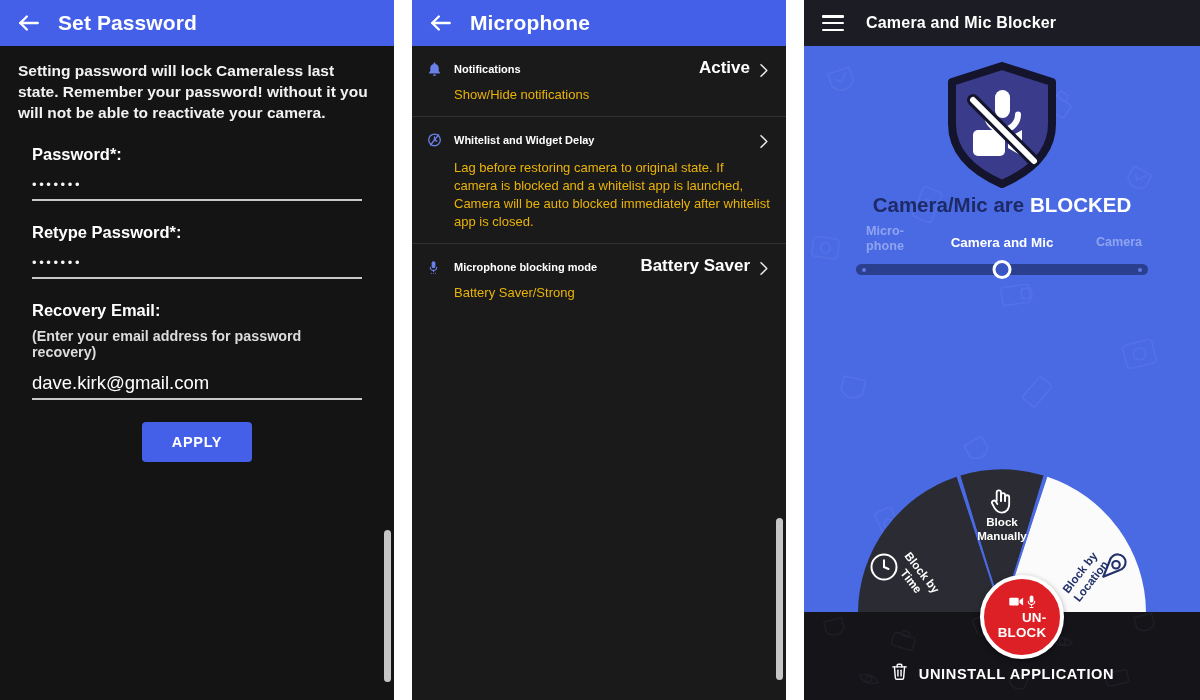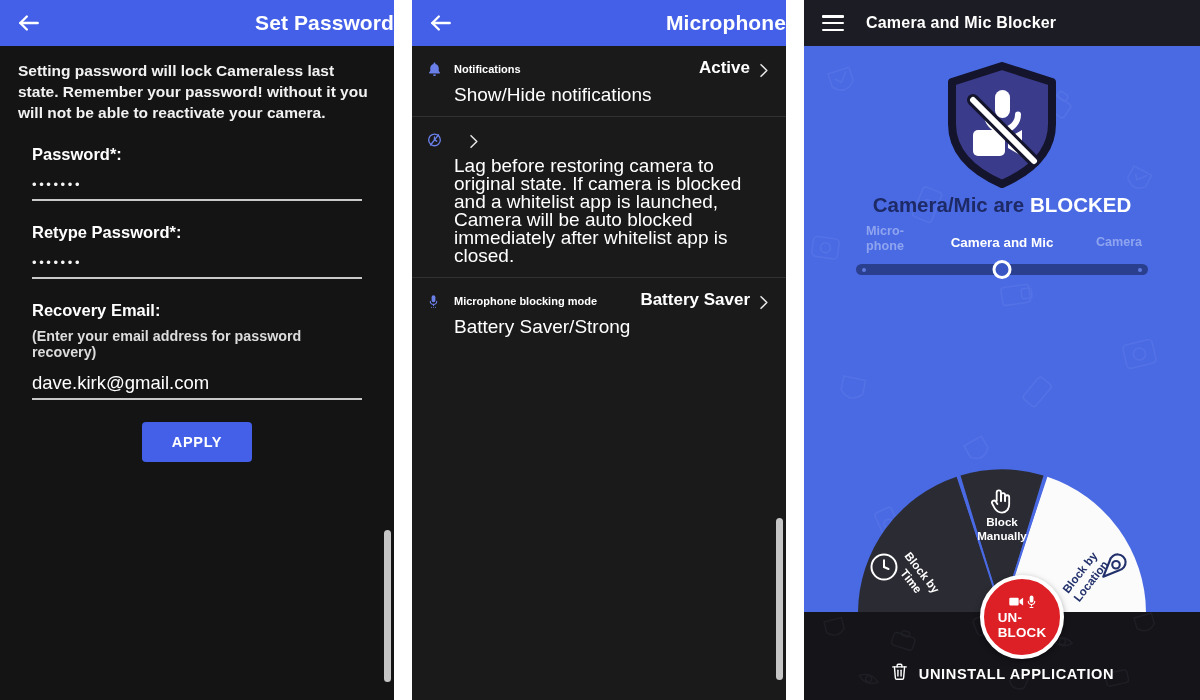--- a/index.html
+++ b/index.html
@@ -13,21 +13,21 @@
 
   
   .panel { position: absolute; top: 0; height: 700px; overflow: hidden; background: #141414; }
   #panel-password  { left: 0px;   width: 394px; }
   #panel-prefs     { left: 412px; width: 374px; background:#1a1a1a; }
   #panel-main      { left: 804px; width: 436px; background:#4a6ae4; }
 
   
   .appbar {
     height: 46px; background: #4460e8; display: flex; align-items: center;
-    padding-left: 16px; gap: 16px; justify-content: space-between;
+    padding-left: 16px; gap: 16px;
   }
   .appbar-title { color:#fff; font-size: 21px; font-weight: 700; letter-spacing: .1px; }
   .back-arrow { width: 26px; height: 26px; flex: 0 0 auto; }
   .back-arrow svg { display:block; }
 
   
   .pwd-body { padding: 14px 18px 0 18px; }
   .pwd-intro { color:#f2f2f2; font-size: 15.5px; line-height: 21px; font-weight: 600; }
   .field { margin-top: 22px; padding: 0 14px; }
   .field-label { color:#ffffff; font-size: 16.5px; font-weight: 700; }
@@ -55,21 +55,21 @@
   .pref-list { background:#1a1a1a; }
   .pref-row { padding: 12px 16px 12px 14px; border-bottom: 1px solid #313131; }
   .pref-row:last-child { border-bottom: none; }
   .pref-head { display:flex; align-items:flex-start; gap: 8px; }
   .pref-icon { width: 20px; flex:0 0 20px; padding-top: 2px; }
   .pref-icon svg { display:block; }
   .pref-title { color:#ffffff; font-size: 11px; font-weight: 700; line-height: 22px; flex:1; }
   .pref-value { color:#ffffff; font-size: 17px; font-weight: 600; white-space: nowrap; padding-left:6px; }
   .chev { width:12px; flex:0 0 12px; padding-top:5px; }
   .chev svg { display:block; }
-  .pref-desc { color:#ffffff; font-size: 19px; line-height: 18px; margin-top: 6px; padding-left: 28px; font-weight:500; }
+  .pref-desc { color:#eab308; font-size: 13px; line-height: 18px; margin-top: 6px; padding-left: 28px; font-weight:500; }
   .pref-desc.tight { margin-top: 8px; }
 
   
   .m-topbar {
     height: 46px; background:#1c1c24; display:flex; align-items:center;
     padding-left: 18px; gap: 22px; position:relative; z-index:5;
   }
   .hamburger { width: 22px; height: 16px; display:flex; flex-direction:column; justify-content:space-between; }
   .hamburger i { display:block; height:2.5px; background:#fff; border-radius:1px; }
   .m-title { color:#ffffff; font-size: 16px; font-weight: 700; letter-spacing:.2px; }
@@ -128,21 +128,21 @@
   .unblock {
     position:absolute; left: 50%; transform: translateX(-50%); top: 575px;
     width: 84px; height: 84px; border-radius:50%;
     background:#dd1f26; border: 4px solid #ffffff;
     display:flex; flex-direction:column; align-items:center; justify-content:center;
     gap: 2px; z-index: 6; box-shadow: 0 2px 6px rgba(0,0,0,.35);
   }
   .unblock .ub-icons { display:flex; gap:3px; align-items:center; }
   .unblock .ub-text {
     color:#fff; font-size: 13.4px; font-weight: 800; line-height: 15px;
-    text-align:left; white-space: pre-line; letter-spacing:.2px;
+    text-align:right; white-space: pre-line; letter-spacing:.2px;
   }
 
   .m-bottom {
     position:absolute; bottom:0; left:0; width:396px; height: 88px;
     background:#141419; overflow:hidden;
   }
   .uninstall-row {
     position:absolute; bottom: 14px; left:0; width:100%;
     display:flex; align-items:center; justify-content:center; gap: 10px;
   }
@@ -232,20 +232,21 @@
       <div class="pref-row">
         <div class="pref-head">
           <span class="pref-icon">
             <svg width="17" height="17" viewBox="0 0 24 24" fill="none" stroke="#6a7fe8" stroke-width="1.9" stroke-linecap="round">
               <circle cx="12" cy="12.6" r="8.2"></circle>
               <line x1="12" y1="8.4" x2="12" y2="12.6"></line>
               <line x1="12" y1="12.6" x2="15.2" y2="14.4"></line>
               <line x1="6.4" y1="19.8" x2="17.6" y2="5.4"></line>
             </svg>
           </span>
+          <span class="pref-title">Whitelist and Widget Delay</span>
           <span class="pref-value"></span>
           <span class="chev">
             <svg width="11" height="15" viewBox="0 0 12 18" fill="none" stroke="#e6e6e6" stroke-width="1.8" stroke-linecap="round" stroke-linejoin="round">
               <polyline points="3,2 10,9 3,16"></polyline>
             </svg>
           </span>
         </div>
         <div class="pref-desc tight">Lag before restoring camera to original state.
 If camera is blocked and a whitelist app
 is launched, Camera will be auto blocked

